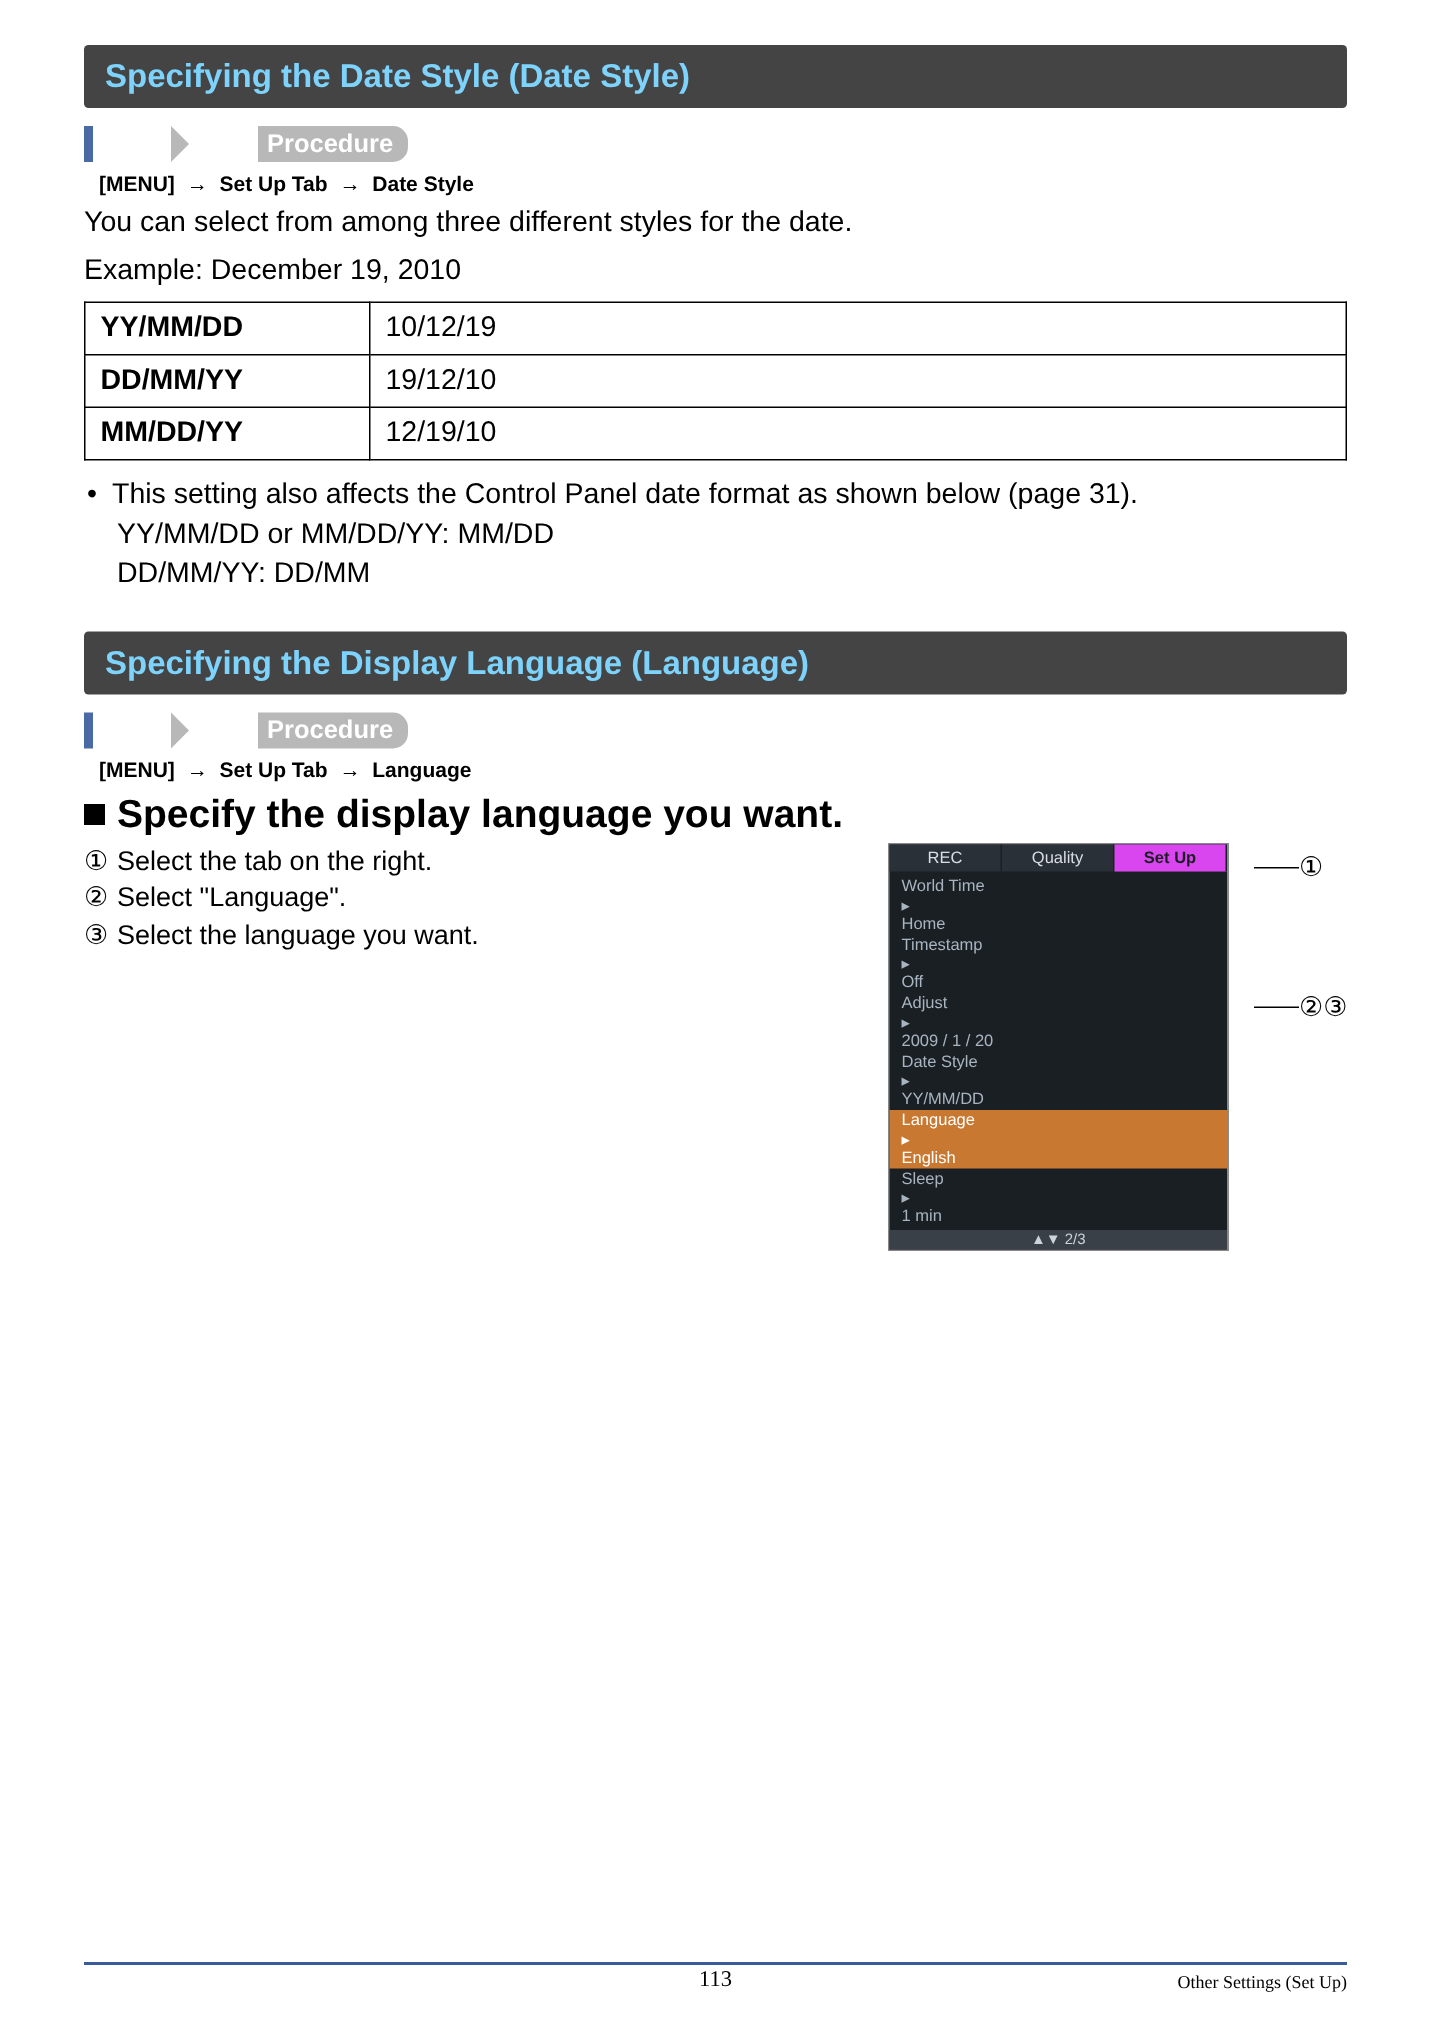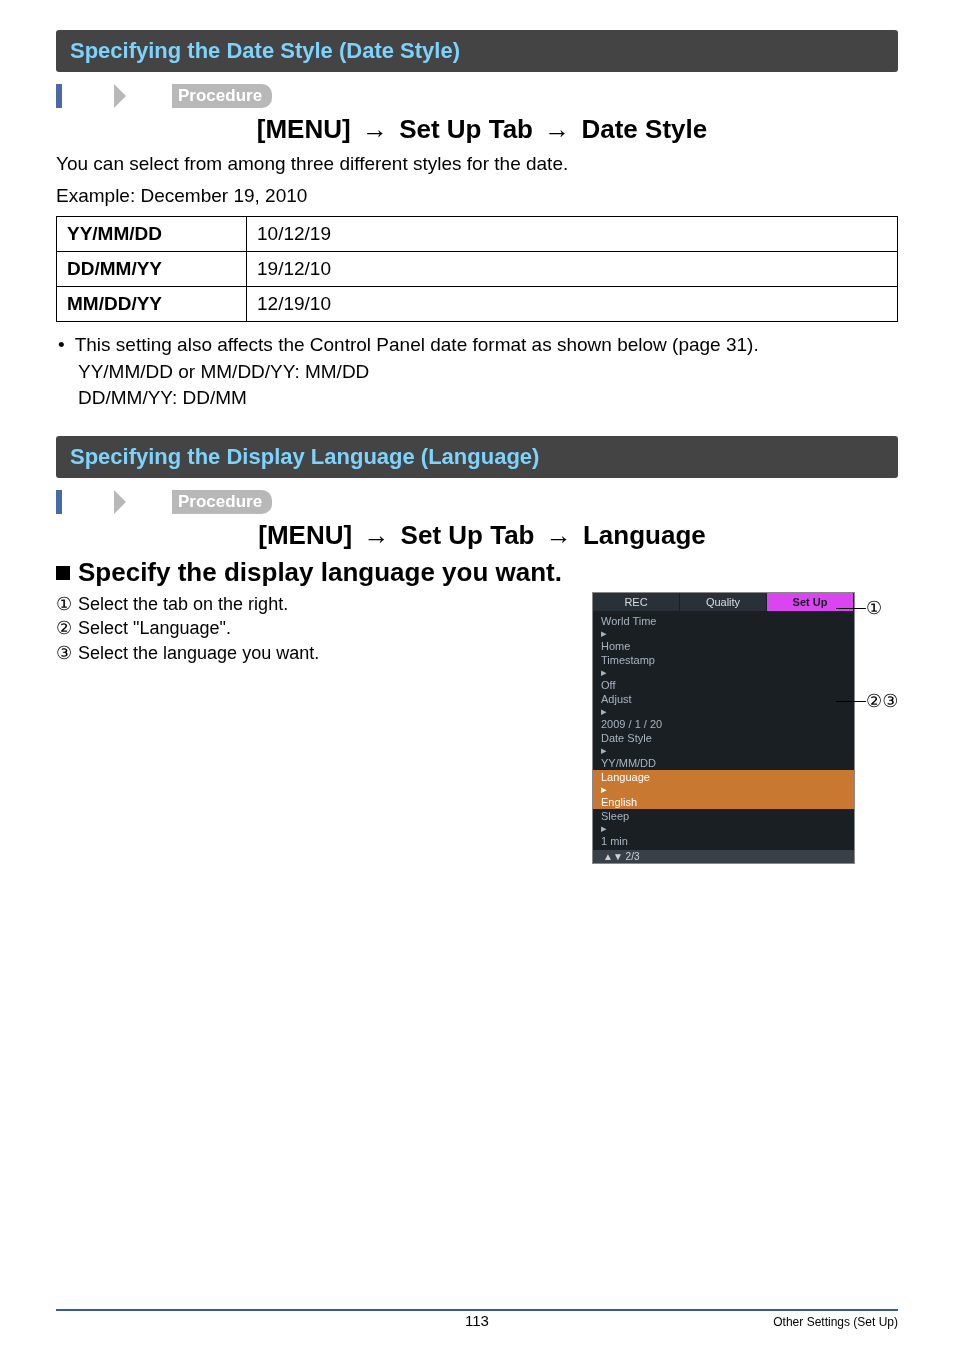--- a/index.html
+++ b/index.html
@@ -50,24 +50,23 @@
   .proc-label {
     background: #b8b8b8;
     color: #ffffff;
     font-weight: bold;
     padding: 2px 10px 2px 6px;
     font-size: 17px;
     border-top-right-radius: 10px;
     border-bottom-right-radius: 10px;
   }
   .breadcrumb {
-    font-size: 26px;
+    font-size: 14px;
     font-weight: bold;
     margin: 6px 0 6px 10px;
-    text-align: center;
   }
   .breadcrumb .arrow {
     font-weight: normal;
     padding: 0 4px;
   }
   .body-text {
     font-size: 19px;
     line-height: 1.35;
     margin-bottom: 6px;
   }
@@ -128,21 +127,21 @@
   .two-col .left .circ {
     width: 22px;
     flex-shrink: 0;
   }
   .two-col .right {
     position: relative;
     width: 330px;
     padding-left: 24px;
   }
   .camera-screen {
-    width: 263px;
+    width: 227px;
     border: 1px solid #888;
     background: #1a1f24;
     font-size: 12px;
     color: #c8d0d8;
     font-family: Arial, sans-serif;
   }
   .cs-tabs {
     display: flex;
     background: #2a3038;
   }
@@ -177,21 +176,21 @@
   }
   .cs-row.highlighted {
     background: #c87830;
     color: #ffffff;
     margin: 0 -8px;
     padding: 1px 8px;
   }
   .cs-footer {
     background: #3a4048;
     color: #cdd3d9;
-    text-align: left;
+    text-align: center;
     font-size: 10px;
     padding: 1px 10px;
   }
   .annot {
     position: absolute;
     display: flex;
     align-items: center;
     font-size: 18px;
   }
   .annot .line {
@@ -203,20 +202,21 @@
     bottom: 28px;
     left: 56px;
     right: 56px;
     border-top: 2px solid #3a5a9a;
     padding-top: 4px;
     display: flex;
     justify-content: center;
     align-items: flex-end;
     font-size: 13px;
     color: #000;
+    font-family: Liberation Serif, serif;
   }
   .page-footer .center {
     position: absolute;
     left: 0;
     right: 0;
     text-align: center;
     font-size: 15px;
   }
   .page-footer .right {
     margin-left: auto;

